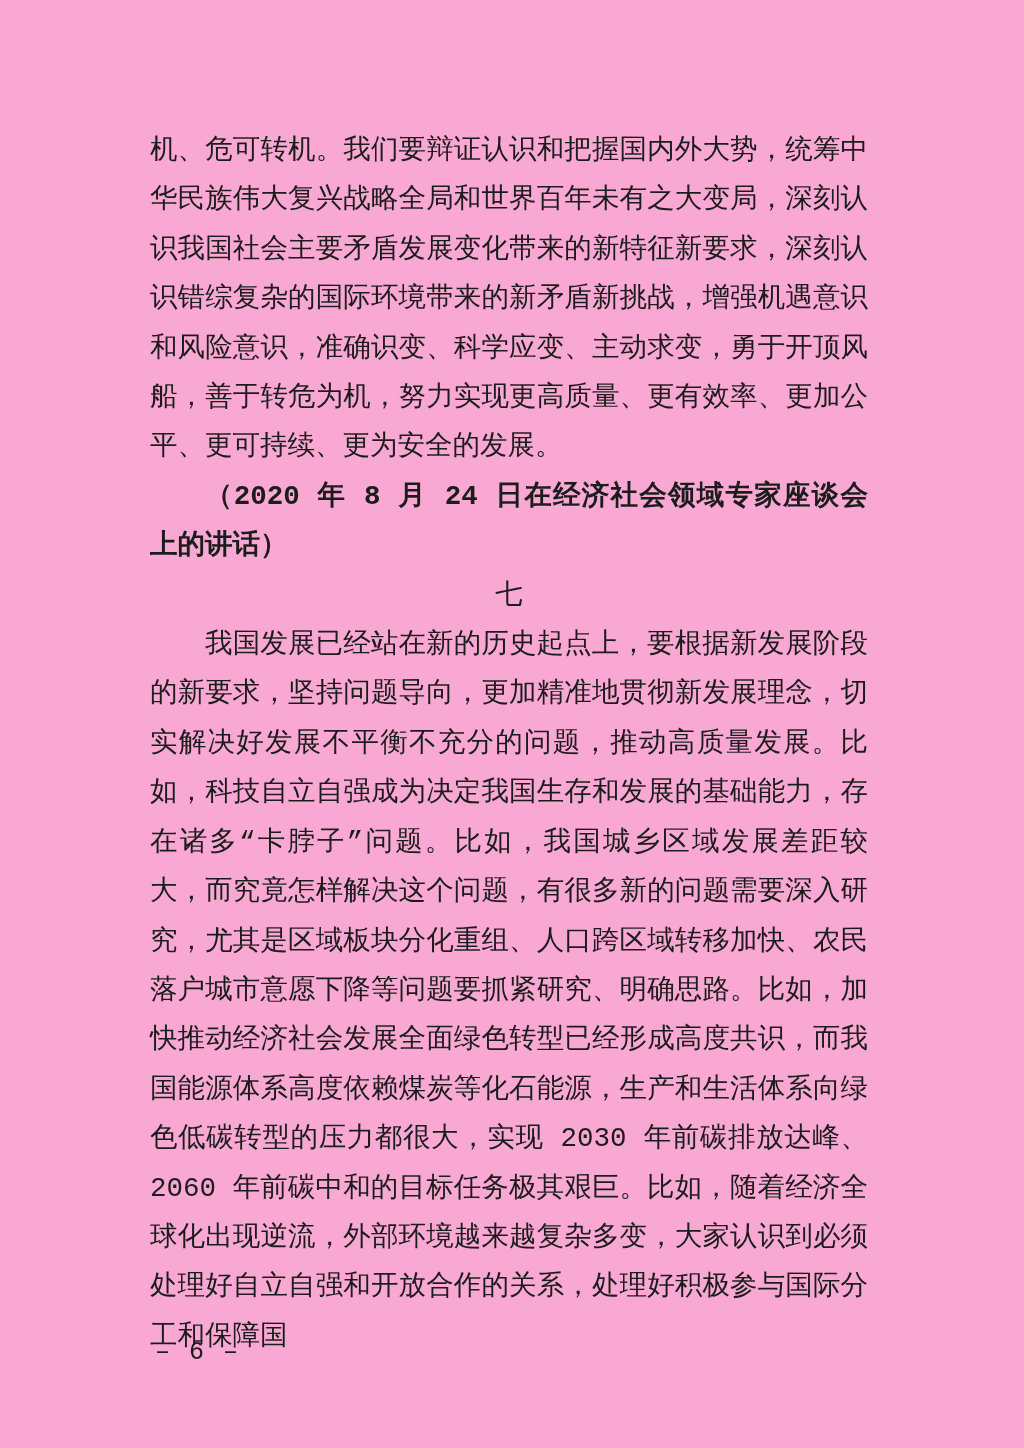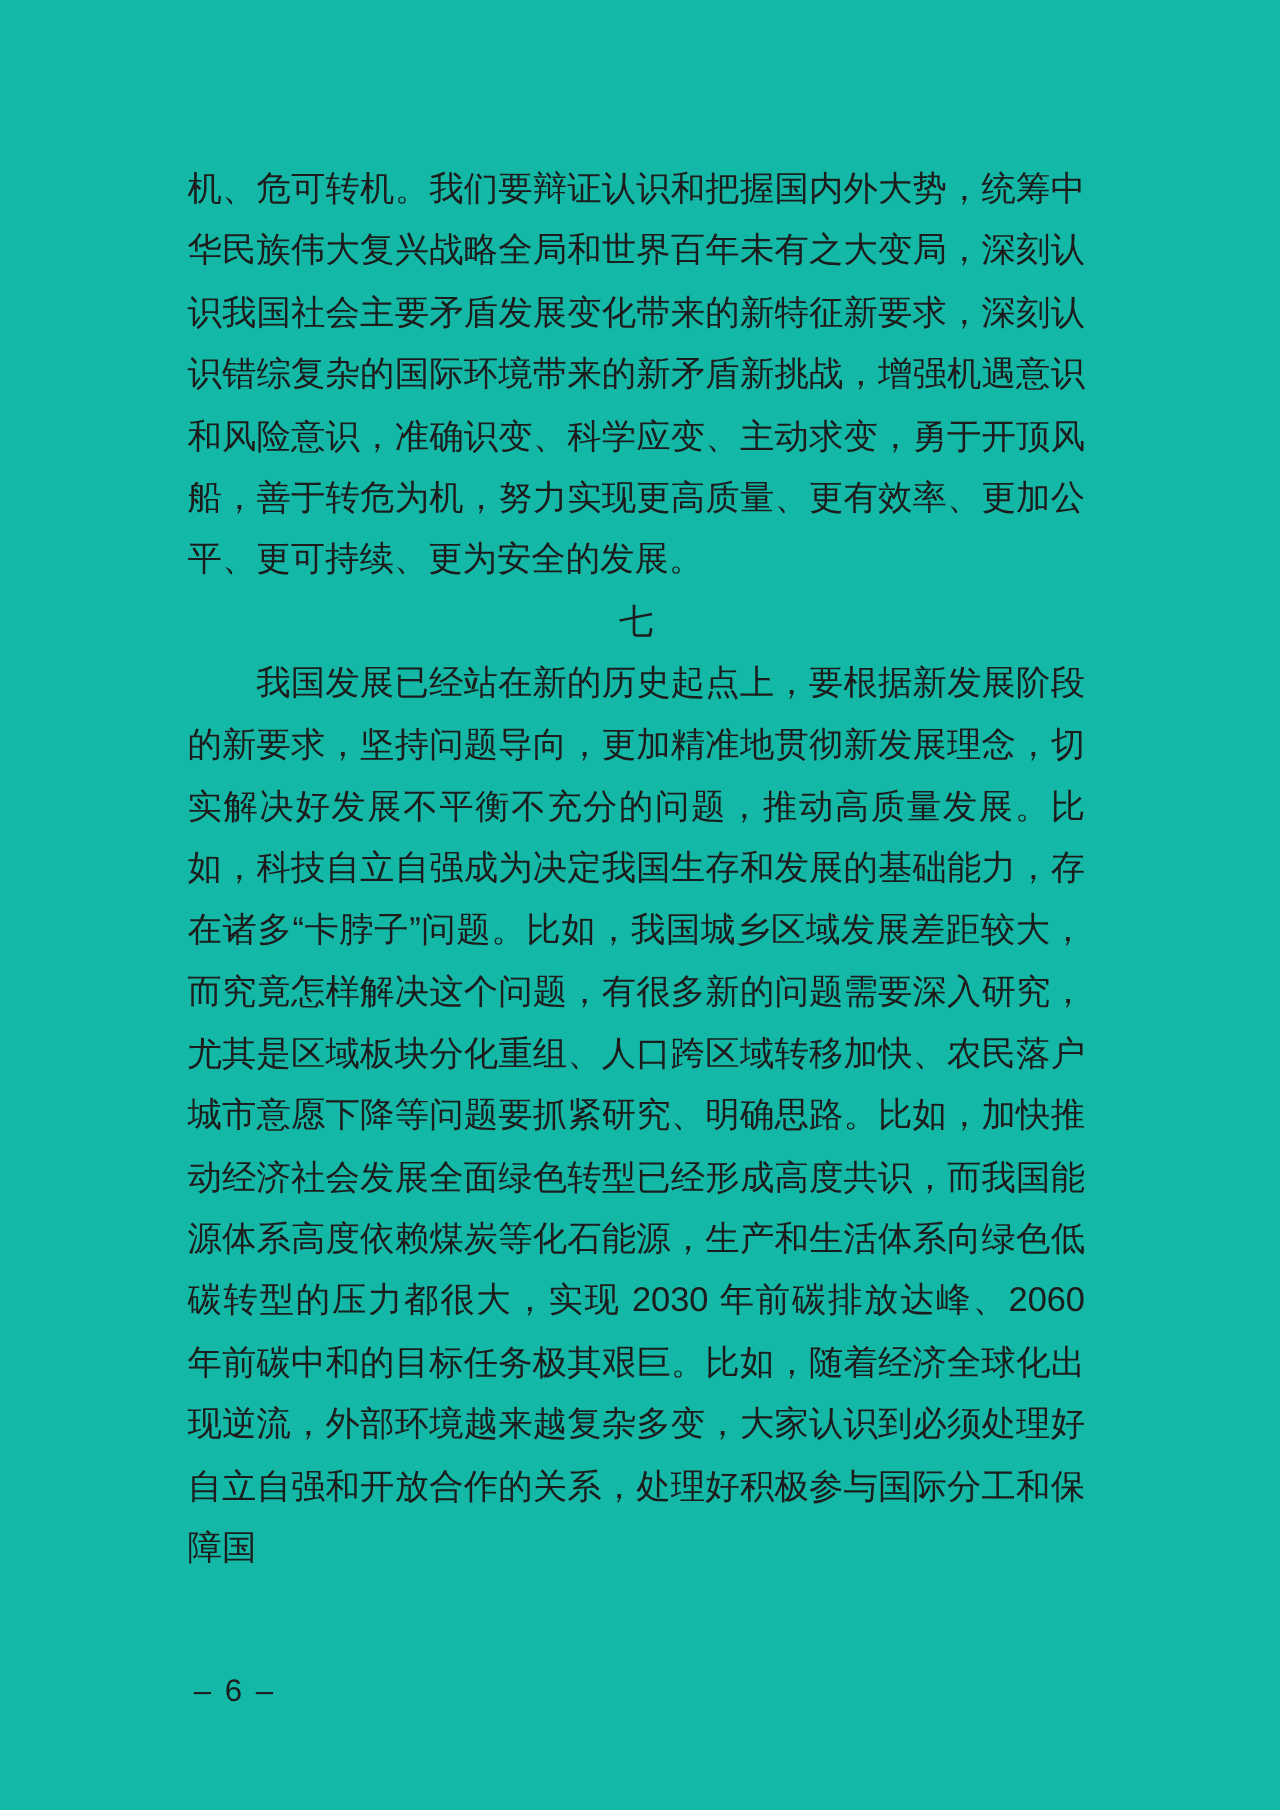--- a/index.html
+++ b/index.html
@@ -4,23 +4,23 @@
 <style>
   html, body {
     margin: 0;
     padding: 0;
     background: #ffffff;
   }
   .page {
     position: relative;
     width: 1024px;
     height: 1448px;
-    background: #14b8a6;
+    background: #f9a8d4;
     overflow: hidden;
-    font-family: Liberation Sans, sans-serif;
+    font-family: Liberation Mono, monospace;
   }
   .content {
     position: absolute;
     left: 150px;
     top: 126px;
     width: 718px;
     font-size: 27.5px;
     line-height: 49.4px;
     color: #1c1c1c;
     text-align: justify;
@@ -54,17 +54,18 @@
     color: #1c1c1c;
     letter-spacing: 2px;
   }
 </style>
 </head>
 <body>
 
 <div class="page">
   <div class="content">
     <p class="para continuation">机、危可转机。我们要辩证认识和把握国内外大势，统筹中华民族伟大复兴战略全局和世界百年未有之大变局，深刻认识我国社会主要矛盾发展变化带来的新特征新要求，深刻认识错综复杂的国际环境带来的新矛盾新挑战，增强机遇意识和风险意识，准确识变、科学应变、主动求变，勇于开顶风船，善于转危为机，努力实现更高质量、更有效率、更加公平、更可持续、更为安全的发展。</p>
+    <p class="attribution">（2020 年 8 月 24 日在经济社会领域专家座谈会上的讲话）</p>
     <div class="para section-number">七</div>
     <p class="para indent">我国发展已经站在新的历史起点上，要根据新发展阶段的新要求，坚持问题导向，更加精准地贯彻新发展理念，切实解决好发展不平衡不充分的问题，推动高质量发展。比如，科技自立自强成为决定我国生存和发展的基础能力，存在诸多“卡脖子”问题。比如，我国城乡区域发展差距较大，而究竟怎样解决这个问题，有很多新的问题需要深入研究，尤其是区域板块分化重组、人口跨区域转移加快、农民落户城市意愿下降等问题要抓紧研究、明确思路。比如，加快推动经济社会发展全面绿色转型已经形成高度共识，而我国能源体系高度依赖煤炭等化石能源，生产和生活体系向绿色低碳转型的压力都很大，实现 2030 年前碳排放达峰、2060 年前碳中和的目标任务极其艰巨。比如，随着经济全球化出现逆流，外部环境越来越复杂多变，大家认识到必须处理好自立自强和开放合作的关系，处理好积极参与国际分工和保障国</p>
   </div>
   <div class="footer">– 6 –</div>
 </div>
 
 </body></html>

